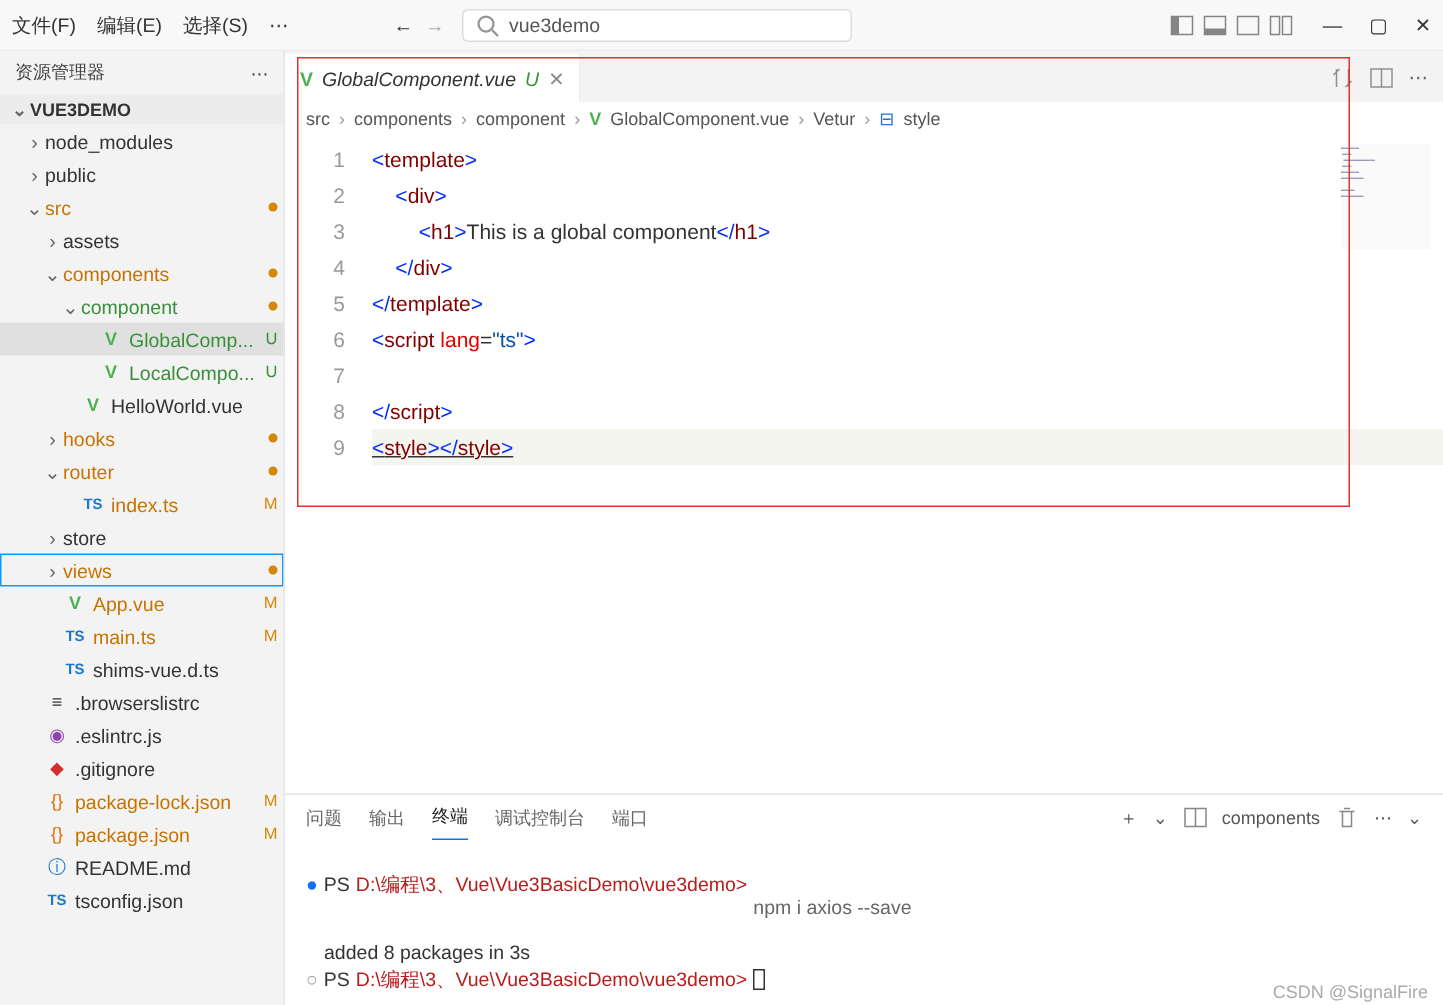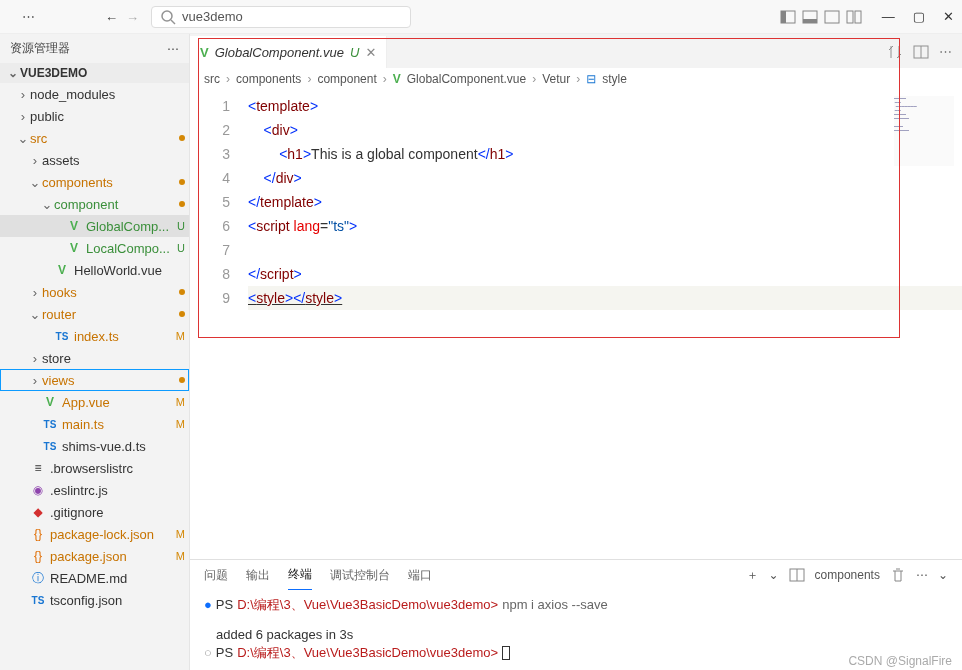--- a/index.html
+++ b/index.html
@@ -73,30 +73,35 @@
 
 .panel { background: #fff; border-top: 1px solid #e0e0e0; display: flex; flex-direction: column; }
 .panel-tabs { height: 30px; display: flex; align-items: center; padding: 0 14px; gap: 18px; font-size: 12px; color: #666; }
 .panel-tab { cursor: pointer; padding: 6px 0; }
 .panel-tab.active { color: #222; border-bottom: 1px solid #0d6efd; }
 .panel-right { margin-left: auto; display: flex; align-items: center; gap: 10px; color: #555; font-size: 12px; }
 .terminal-body { padding: 6px 14px 8px; font-family: Consolas, monospace; font-size: 13px; line-height: 18px; color: #333; }
 .term-line { display: flex; align-items: center; gap: 4px; }
 .bullet-blue { color: #0d6efd; }
 .path { color: #b91c1c; }
-.cmd { color: #666; }
+.cmd { color: #666; margin-top: 30px; }
 .cursor-box { display: inline-block; width: 8px; height: 14px; border: 1px solid #333; }
 
 .watermark { position: absolute; right: 10px; bottom: 2px; font-size: 12px; color: #aaa; }
 svg { display: block; }
 </style>
 </head>
 <body>
 
 <div class="titlebar">
+  <div class="menu-group">
+    <span class="menu-item">文件(F)</span>
+    <span class="menu-item">编辑(E)</span>
+    <span class="menu-item">选择(S)</span>
+  </div>
   <span class="ellipsis">⋯</span>
   <div class="nav-arrows">
     <span>←</span>
     <span style="opacity:.4">→</span>
   </div>
   <div class="searchbox">
     <svg class="icon-btn" viewBox="0 0 16 16">
         <circle cx="7" cy="7" r="5" fill="none" stroke="#666" stroke-width="1.5"></circle>
         <line x1="11" y1="11" x2="15" y2="15" stroke="#666" stroke-width="1.5"></line>
       </svg>
@@ -340,21 +345,21 @@
       </div>
       <div class="terminal-body">
         <div class="term-line">
           <span class="bullet-blue">●</span>
           <span>PS </span>
           <span class="path">D:\编程\3、Vue\Vue3BasicDemo\vue3demo&gt;</span>
           <span class="cmd"> npm i axios --save</span>
         </div>
         <div style="height:12px"></div>
         <div class="term-line">
-            <span style="margin-left:12px">added 6 packages in 3s</span>
+            <span style="margin-left:12px">added 8 packages in 3s</span>
           </div>
         <div class="term-line">
           <span style="color:#999">○</span>
           <span>PS </span>
           <span class="path">D:\编程\3、Vue\Vue3BasicDemo\vue3demo&gt;</span>
           <span class="cursor-box"></span>
         </div>
       </div>
     </div>
     <div class="watermark">CSDN @SignalFire</div>

